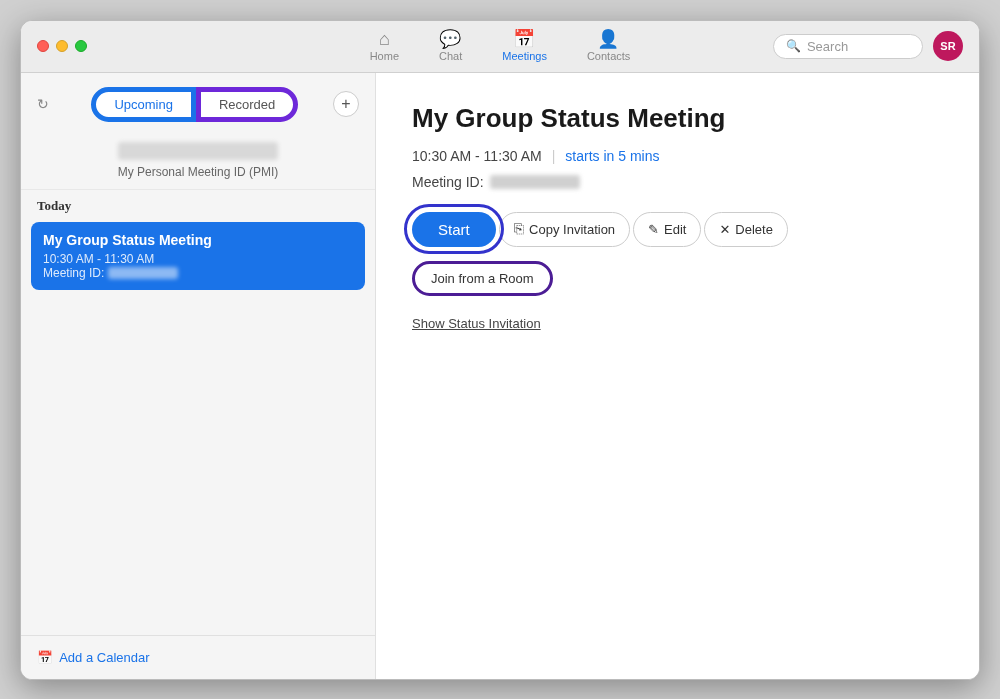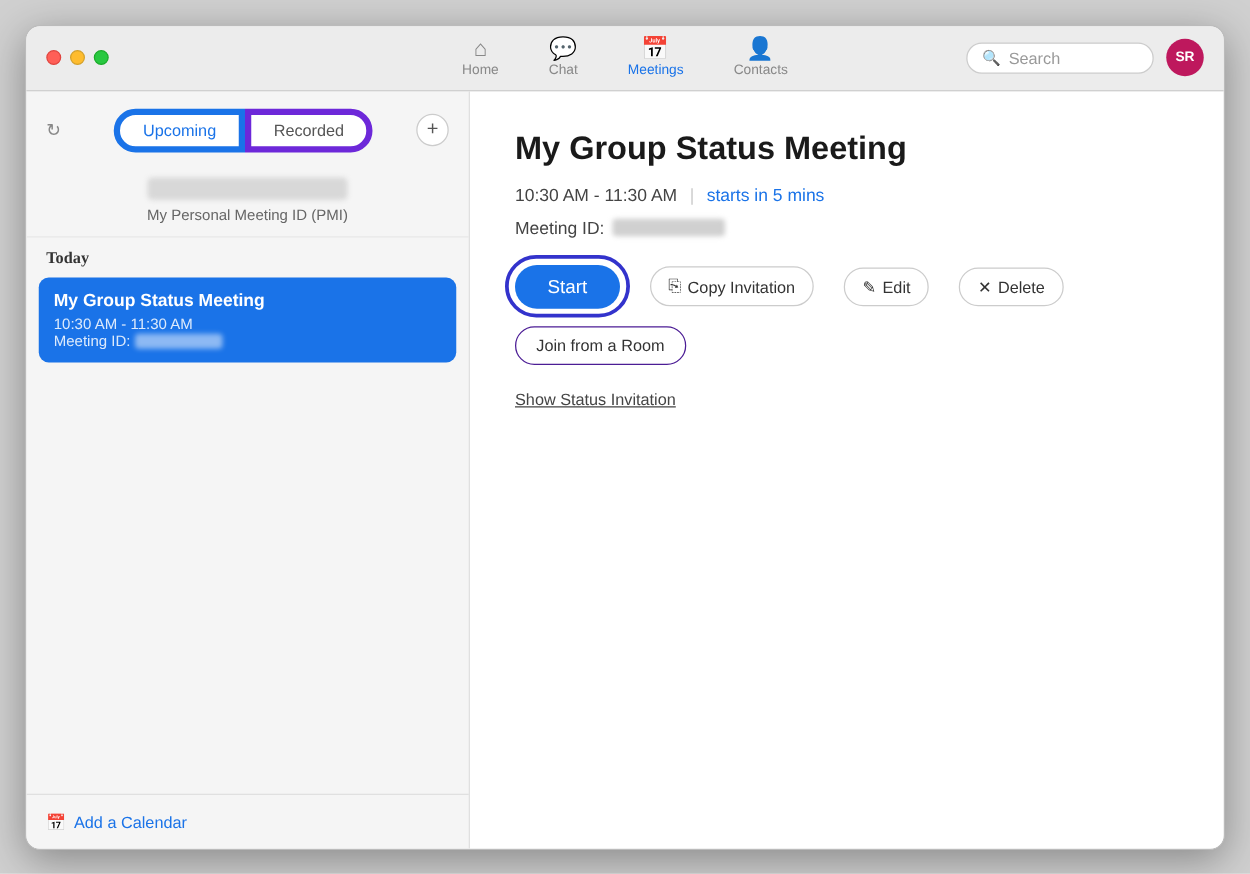--- a/index.html
+++ b/index.html
@@ -281,22 +281,21 @@
       display: inline-block;
       width: 90px;
       height: 14px;
       background: #d0d0d0;
       border-radius: 3px;
       filter: blur(2px);
       vertical-align: middle;
     }
     .actions-row {
       display: flex;
-      align-items: center;
-      gap: 24px;
+      gap: 3px;
       margin-bottom: 14px;
       position: relative;
     }
     .start-btn {
       background: #1a73e8;
       color: white;
       border: none;
       border-radius: 20px;
       padding: 9px 26px;
       font-size: 15px;
@@ -325,21 +324,21 @@
       border: 1px solid #ccc;
       border-radius: 20px;
       background: white;
       cursor: pointer;
       color: #333;
     }
     .action-btn-icon { font-size: 13px; }
     .join-room-btn {
       padding: 7px 16px;
       font-size: 13px;
-      border: 1px solid #4c1d95;
+      border: 3px solid #4c1d95;
       border-radius: 20px;
       background: white;
       cursor: pointer;
       color: #333;
     }
     .show-invitation-link {
       color: #444;
       font-size: 13px;
       text-decoration: underline;
       cursor: pointer;

